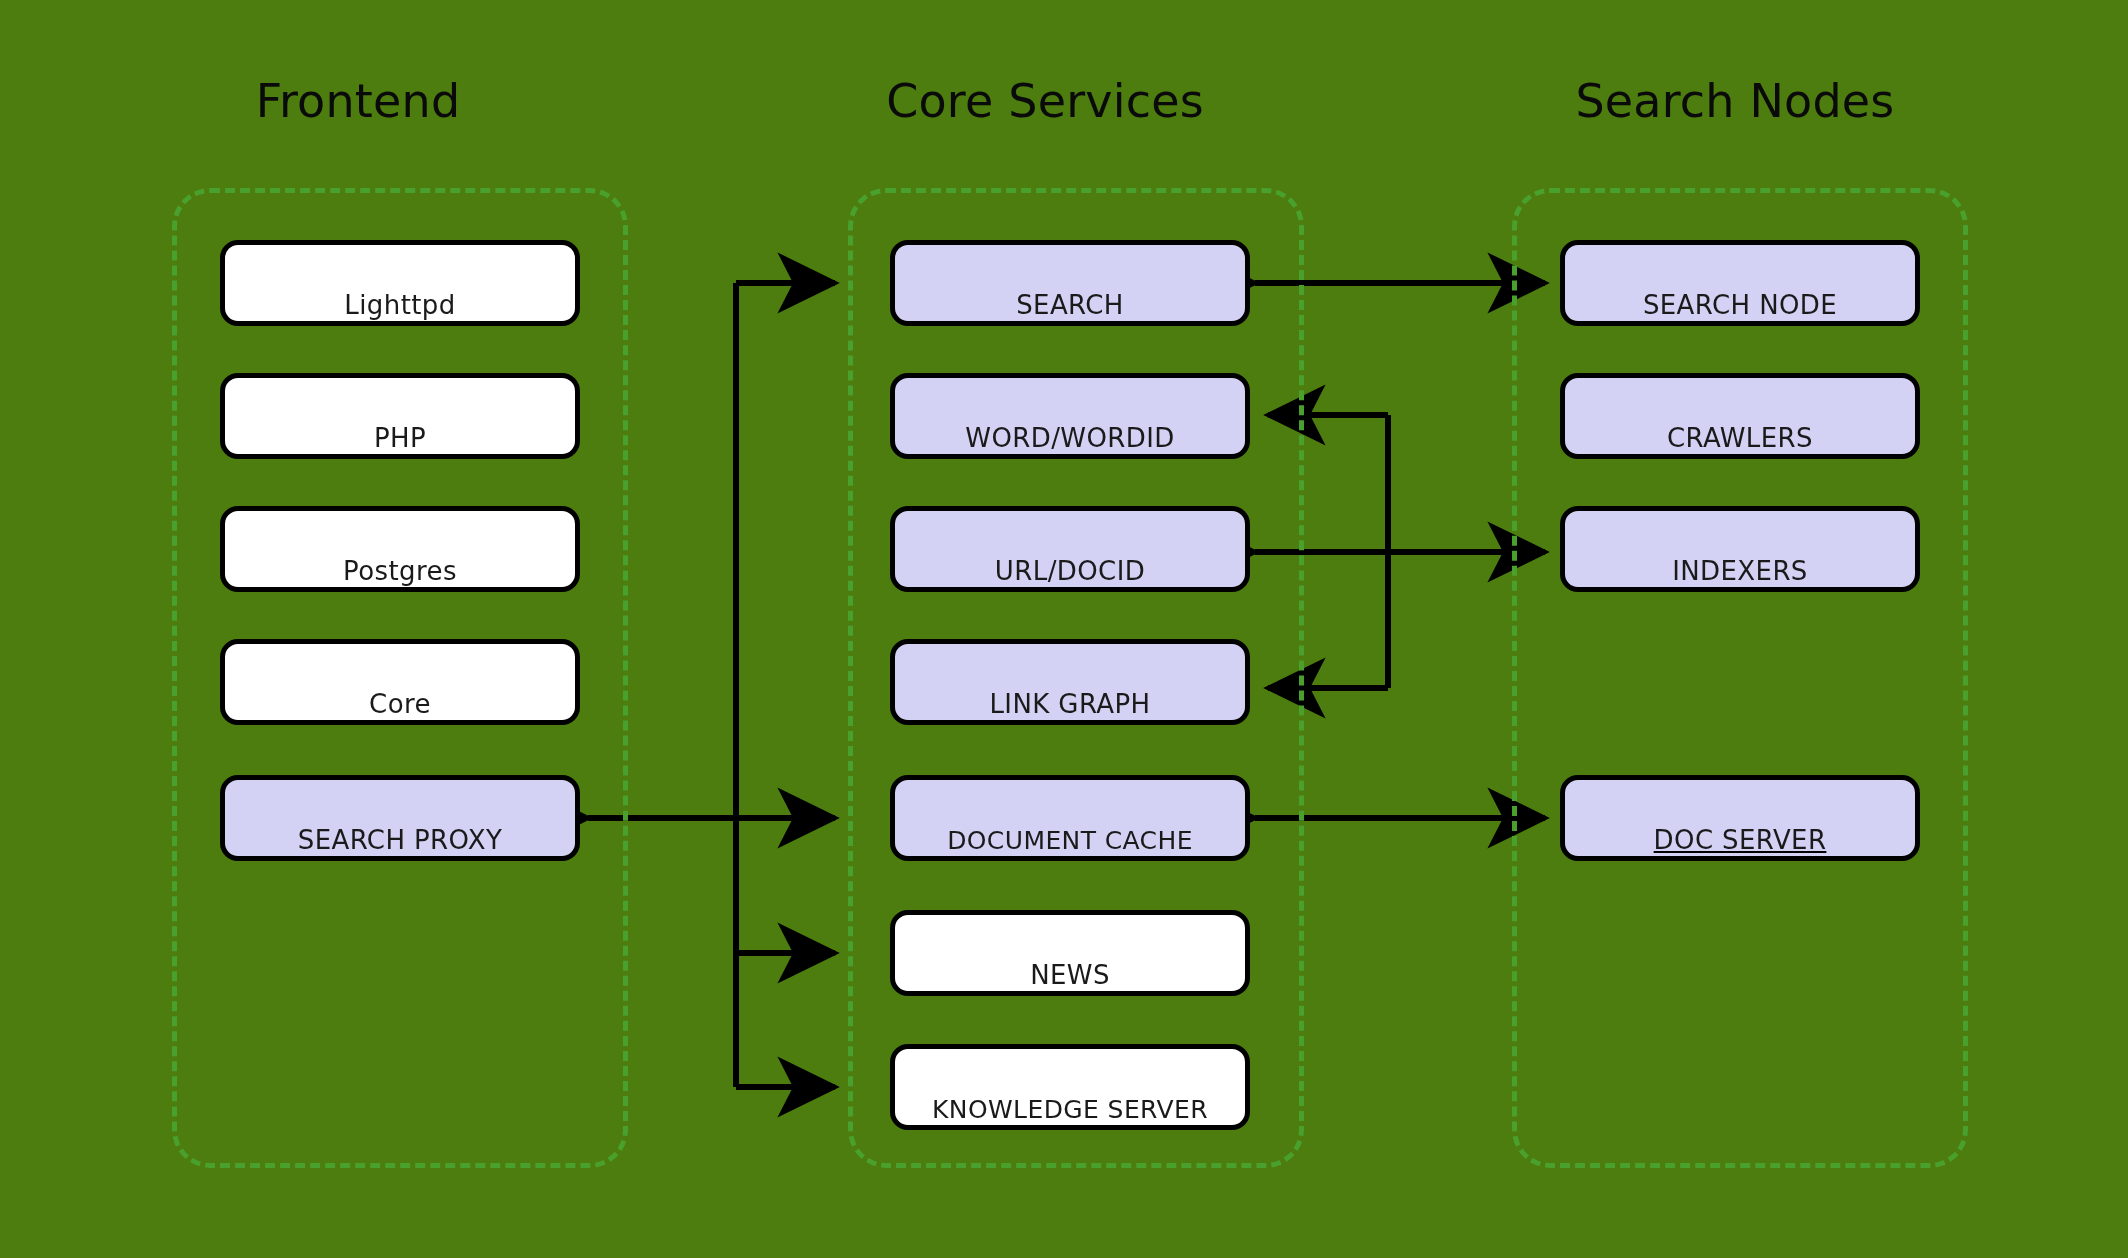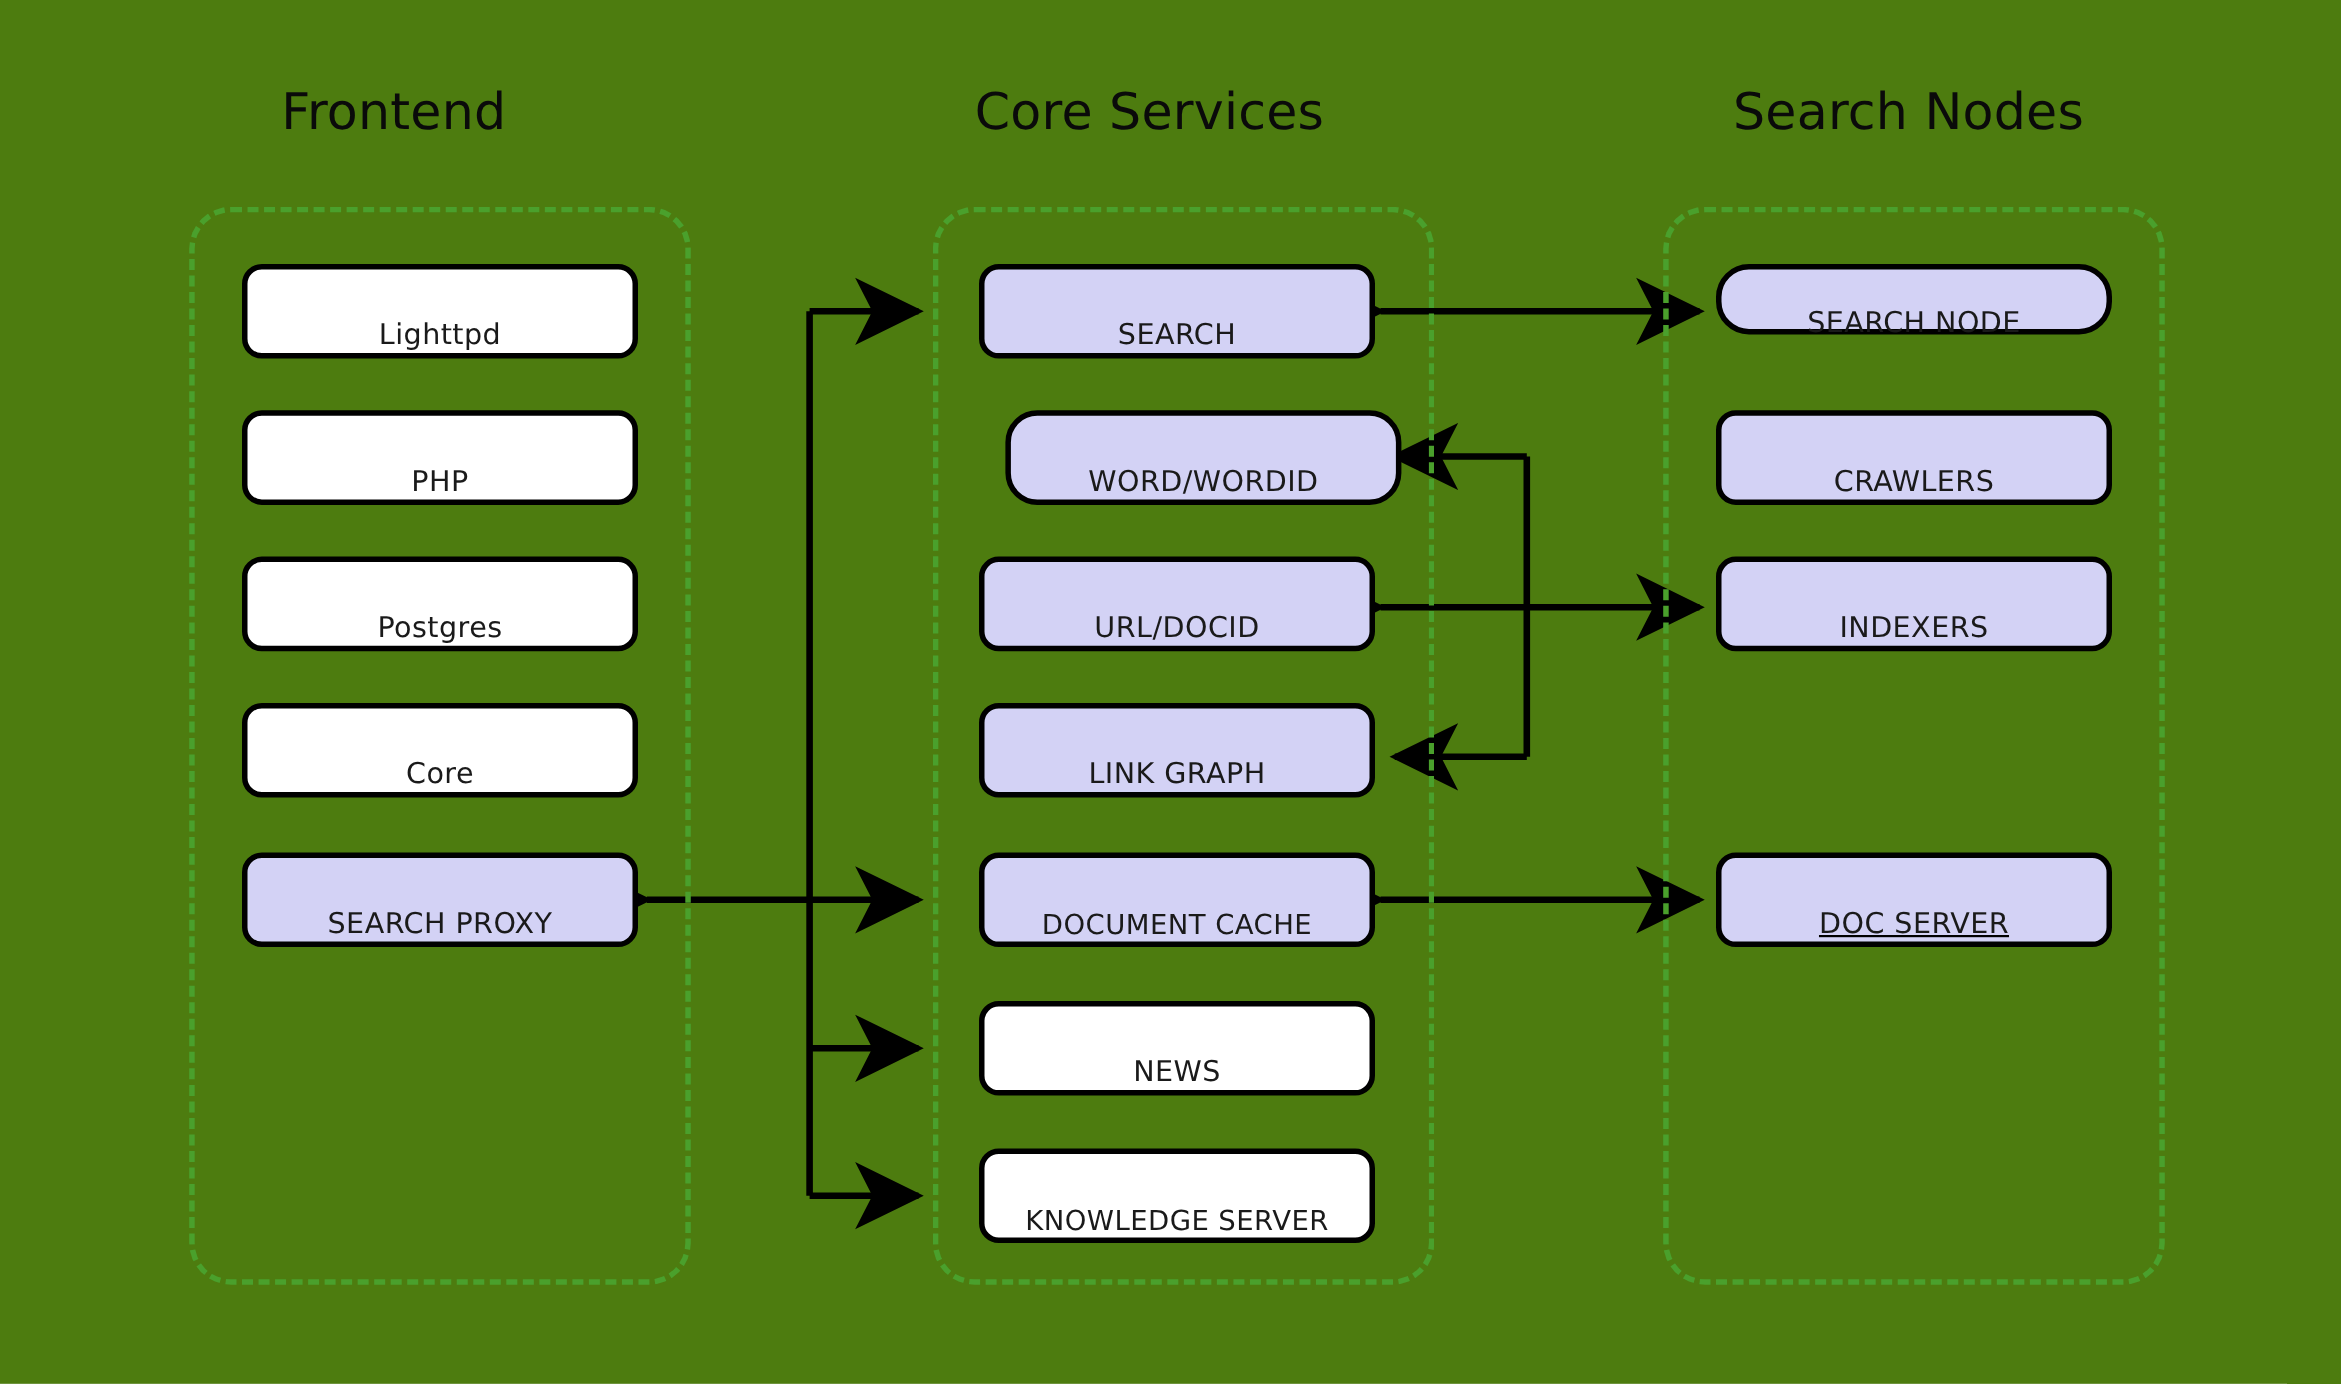--- a/index.html
+++ b/index.html
@@ -132,40 +132,40 @@
   <div class="node" style="left:220px; top:639px; width:360px; height:86px;">
     <span class="node-label">Core</span>
   </div>
   <div class="node accent" style="left:220px; top:775px; width:360px; height:86px;">
     <span class="node-label">SEARCH PROXY</span>
   </div>
 
   <div class="node accent" style="left:890px; top:240px; width:360px; height:86px;">
     <span class="node-label">SEARCH</span>
   </div>
-  <div class="node accent" style="left:914px; top:373px; width:360px; height:86px;border-radius:29px;">
+  <div class="node accent" style="left:890px; top:373px; width:360px; height:86px;">
     <span class="node-label">WORD/WORDID</span>
   </div>
   <div class="node accent" style="left:890px; top:506px; width:360px; height:86px;">
     <span class="node-label">URL/DOCID</span>
   </div>
   <div class="node accent" style="left:890px; top:639px; width:360px; height:86px;">
     <span class="node-label">LINK GRAPH</span>
   </div>
   <div class="node accent" style="left:890px; top:775px; width:360px; height:86px;">
     <span class="node-label small">DOCUMENT CACHE</span>
   </div>
   <div class="node" style="left:890px; top:910px; width:360px; height:86px;">
     <span class="node-label">NEWS</span>
   </div>
   <div class="node" style="left:890px; top:1044px; width:360px; height:86px;">
     <span class="node-label small">KNOWLEDGE SERVER</span>
   </div>
 
-  <div class="node accent" style="left:1560px; top:240px; width:360px; height:64px;border-radius:30px;">
+  <div class="node accent" style="left:1560px; top:240px; width:360px; height:86px;">
     <span class="node-label">SEARCH NODE</span>
   </div>
   <div class="node accent" style="left:1560px; top:373px; width:360px; height:86px;">
     <span class="node-label">CRAWLERS</span>
   </div>
   <div class="node accent" style="left:1560px; top:506px; width:360px; height:86px;">
     <span class="node-label">INDEXERS</span>
   </div>
   <div class="node accent" style="left:1560px; top:775px; width:360px; height:86px;text-decoration:underline;">
     <span class="node-label">DOC SERVER</span>

